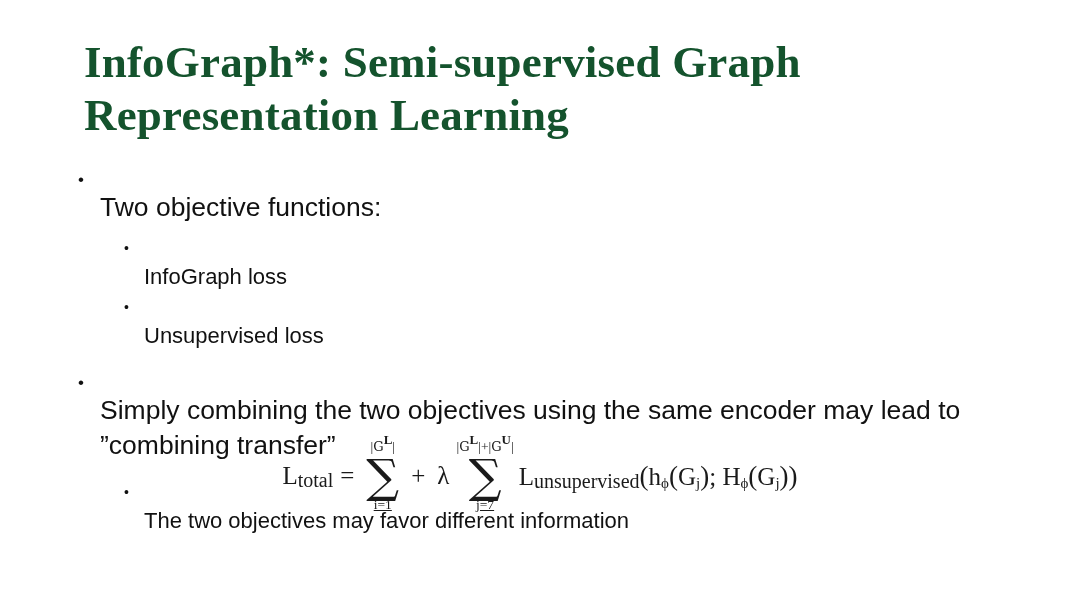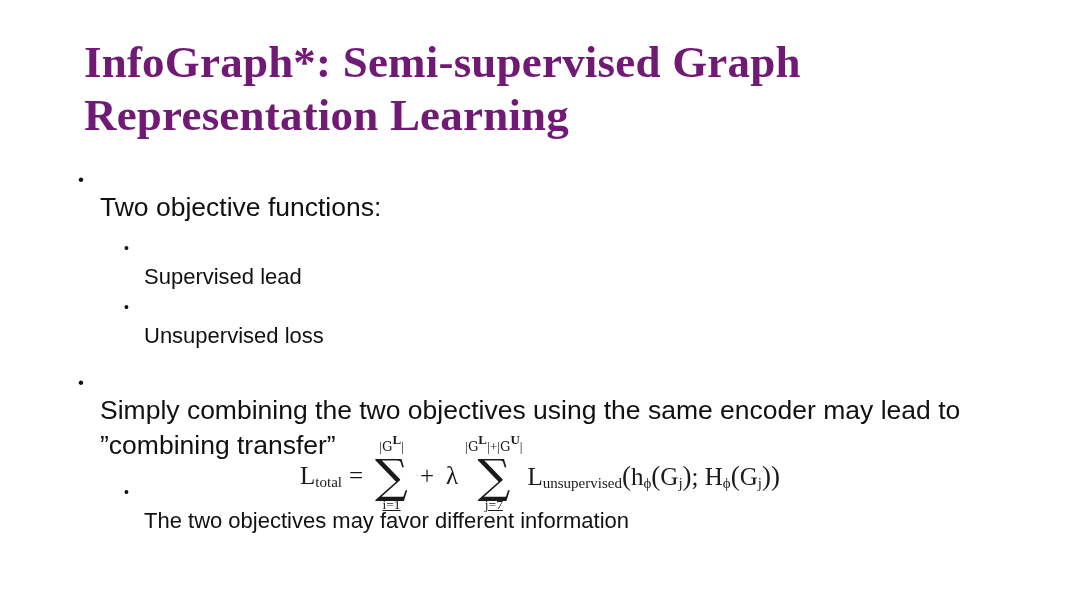--- a/index.html
+++ b/index.html
@@ -22,21 +22,21 @@
   
   .title {
     position: absolute;
     left: 84px;
     top: 36px;
     width: 880px;
     font-family: "Liberation Serif", "DejaVu Serif", serif;
     font-weight: bold;
     font-size: 45px;
     line-height: 53px;
-    color: #701a75;
+    color: #14532d;
     letter-spacing: 0.2px;
   }
 
   
   .body {
     position: absolute;
     left: 78px;
     top: 162px;
     width: 920px;
   }
@@ -126,21 +126,21 @@
   .sum .lim.top { margin-bottom: 1px; }
   .sum .lim.bot { margin-top: 1px; text-decoration: underline; }
   .sum .sig {
     font-size: 46px;
     line-height: 0.92;
     font-family: "DejaVu Serif", serif;
   }
 
   .fn { font-size: 25px; }
   sub.sm {
-    font-size: 15px;
+    font-size: 20px;
     vertical-align: baseline;
     position: relative;
     bottom: -3px;
   }
   sub.idx {
     font-size: 15px;
     vertical-align: baseline;
     position: relative;
     bottom: -3px;
   }
@@ -175,21 +175,21 @@
 
     <div class="bullet lvl1">
       <span class="dot">•</span>
       <span class="txt">Two objective functions:</span>
     </div>
 
     <div class="gap-sm"></div>
 
     <div class="bullet lvl2">
       <span class="dot">•</span>
-      <span class="txt">Supervised lead</span>
+      <span class="txt">InfoGraph loss</span>
     </div>
 
     <div class="bullet lvl2">
       <span class="dot">•</span>
       <span class="txt">Unsupervised loss</span>
     </div>
 
     <div class="gap-md"></div>
 
     <div class="bullet lvl1">

